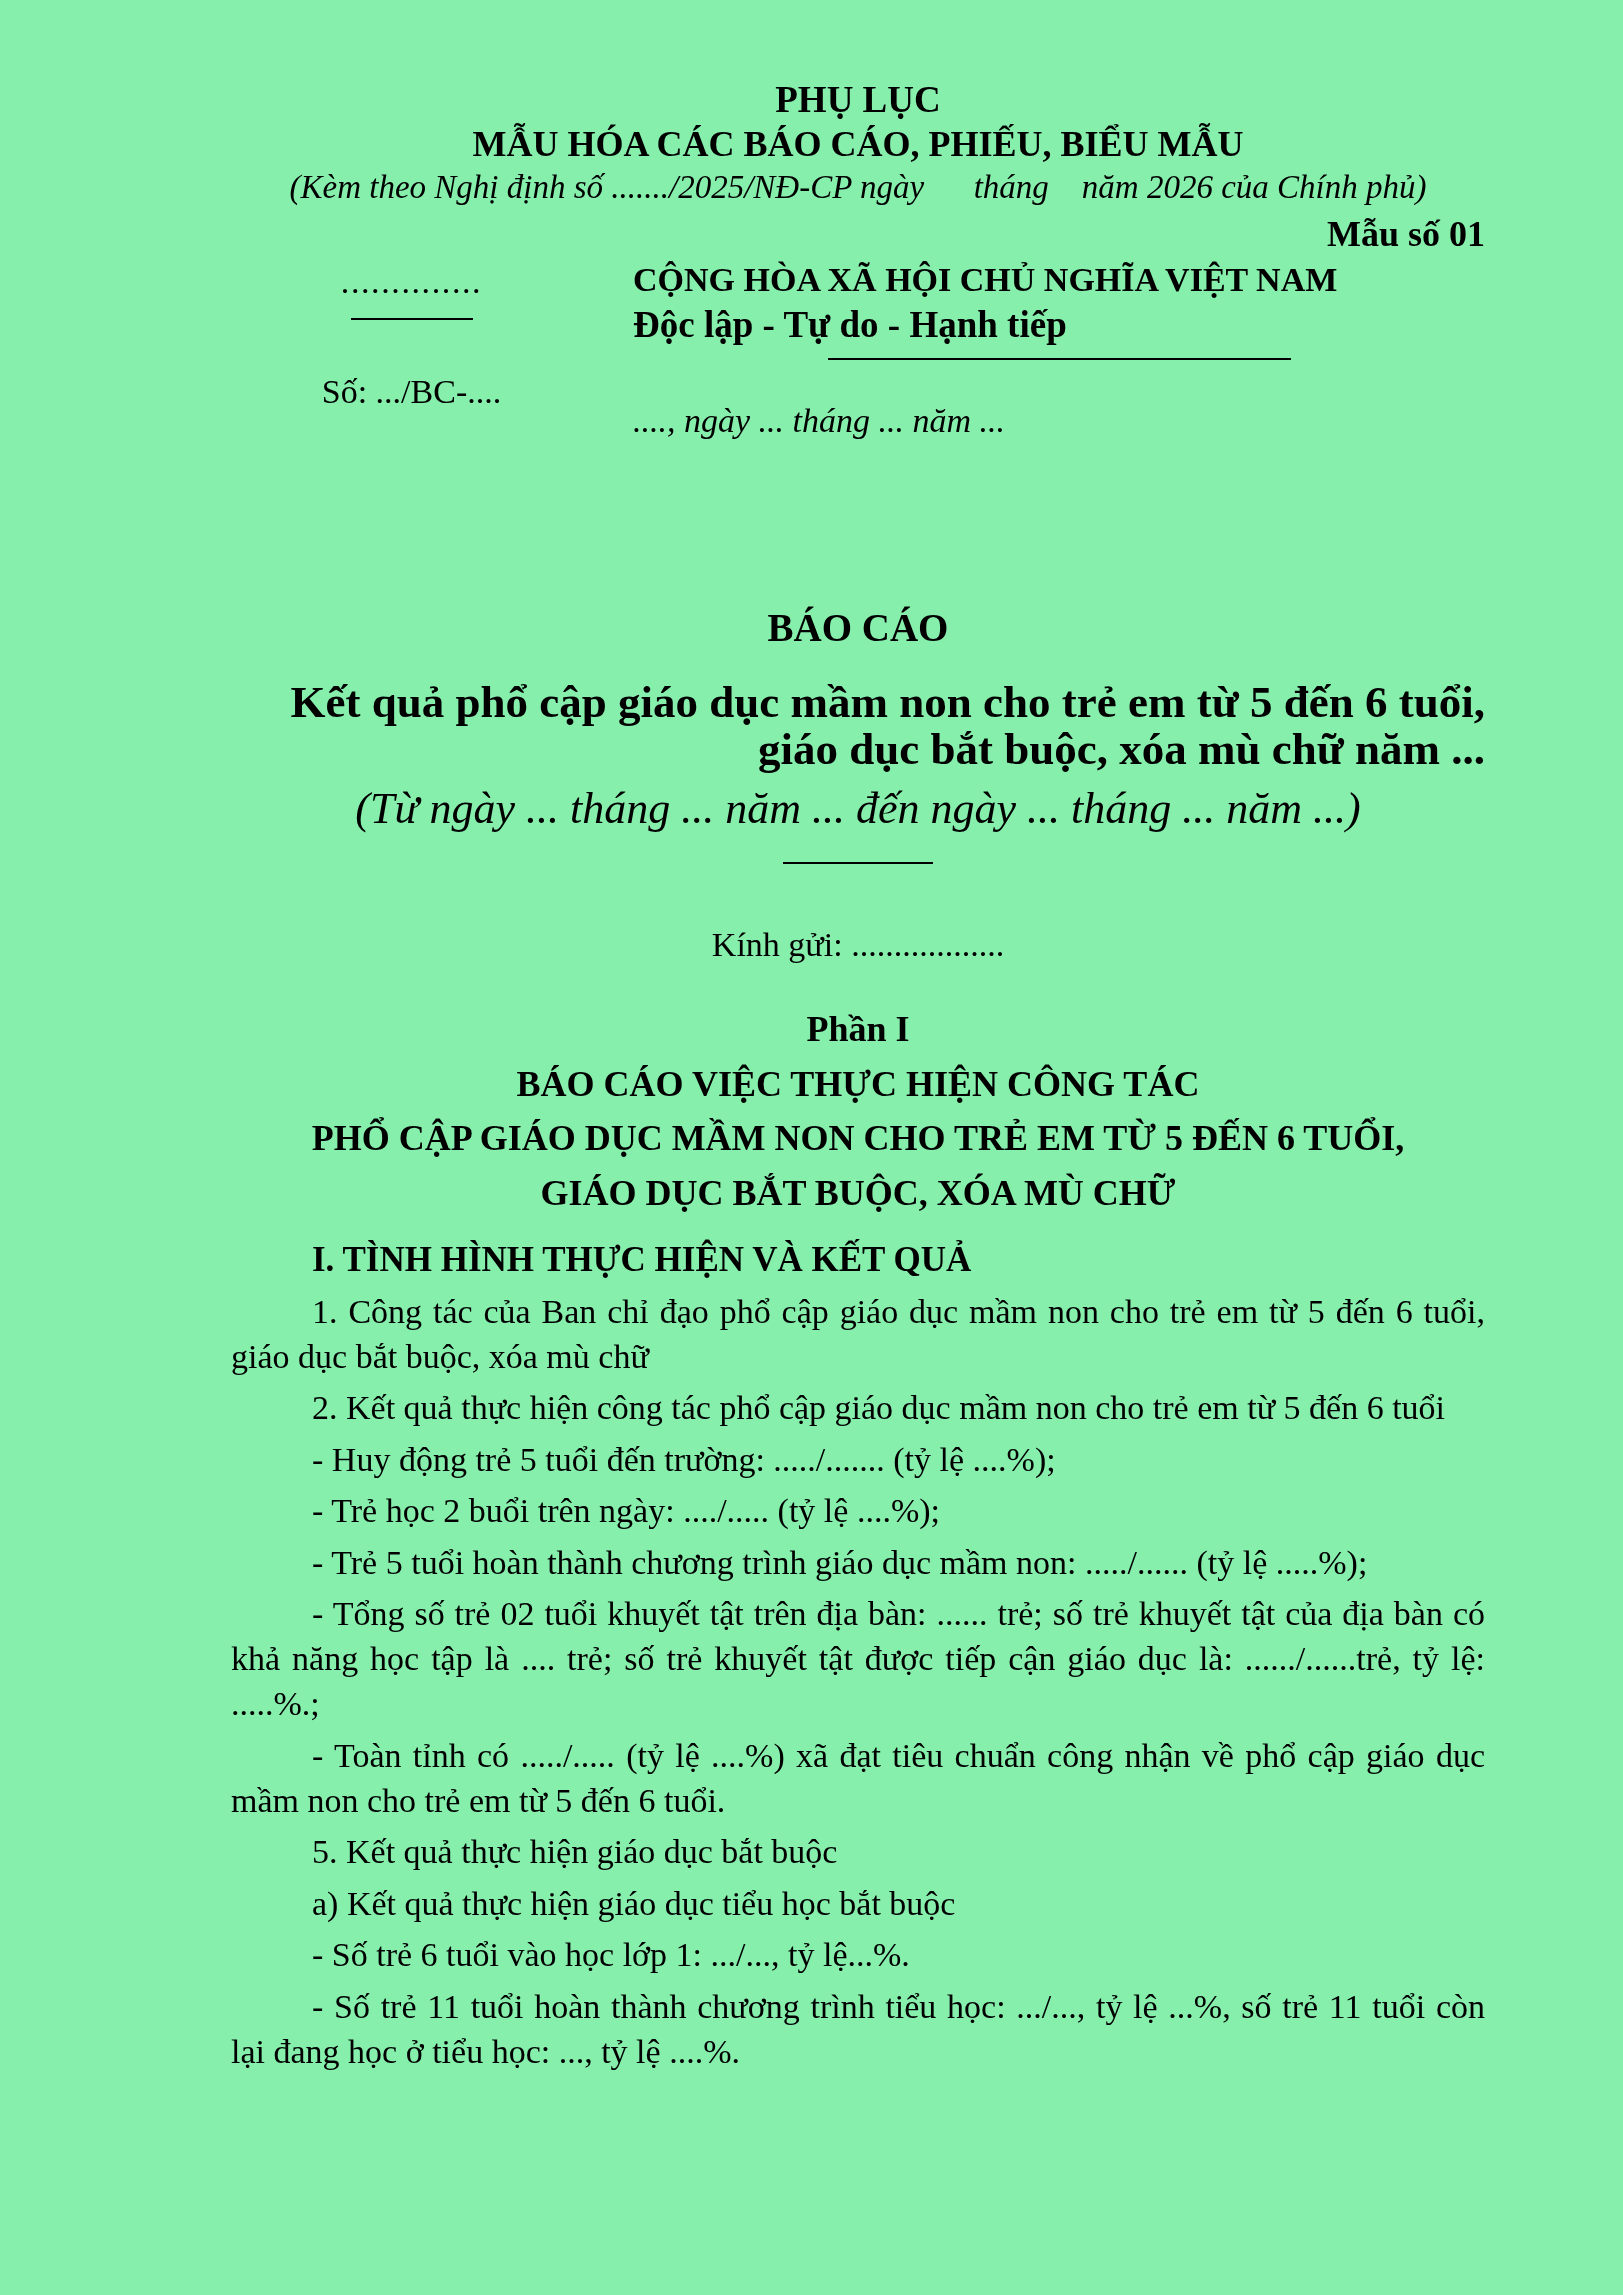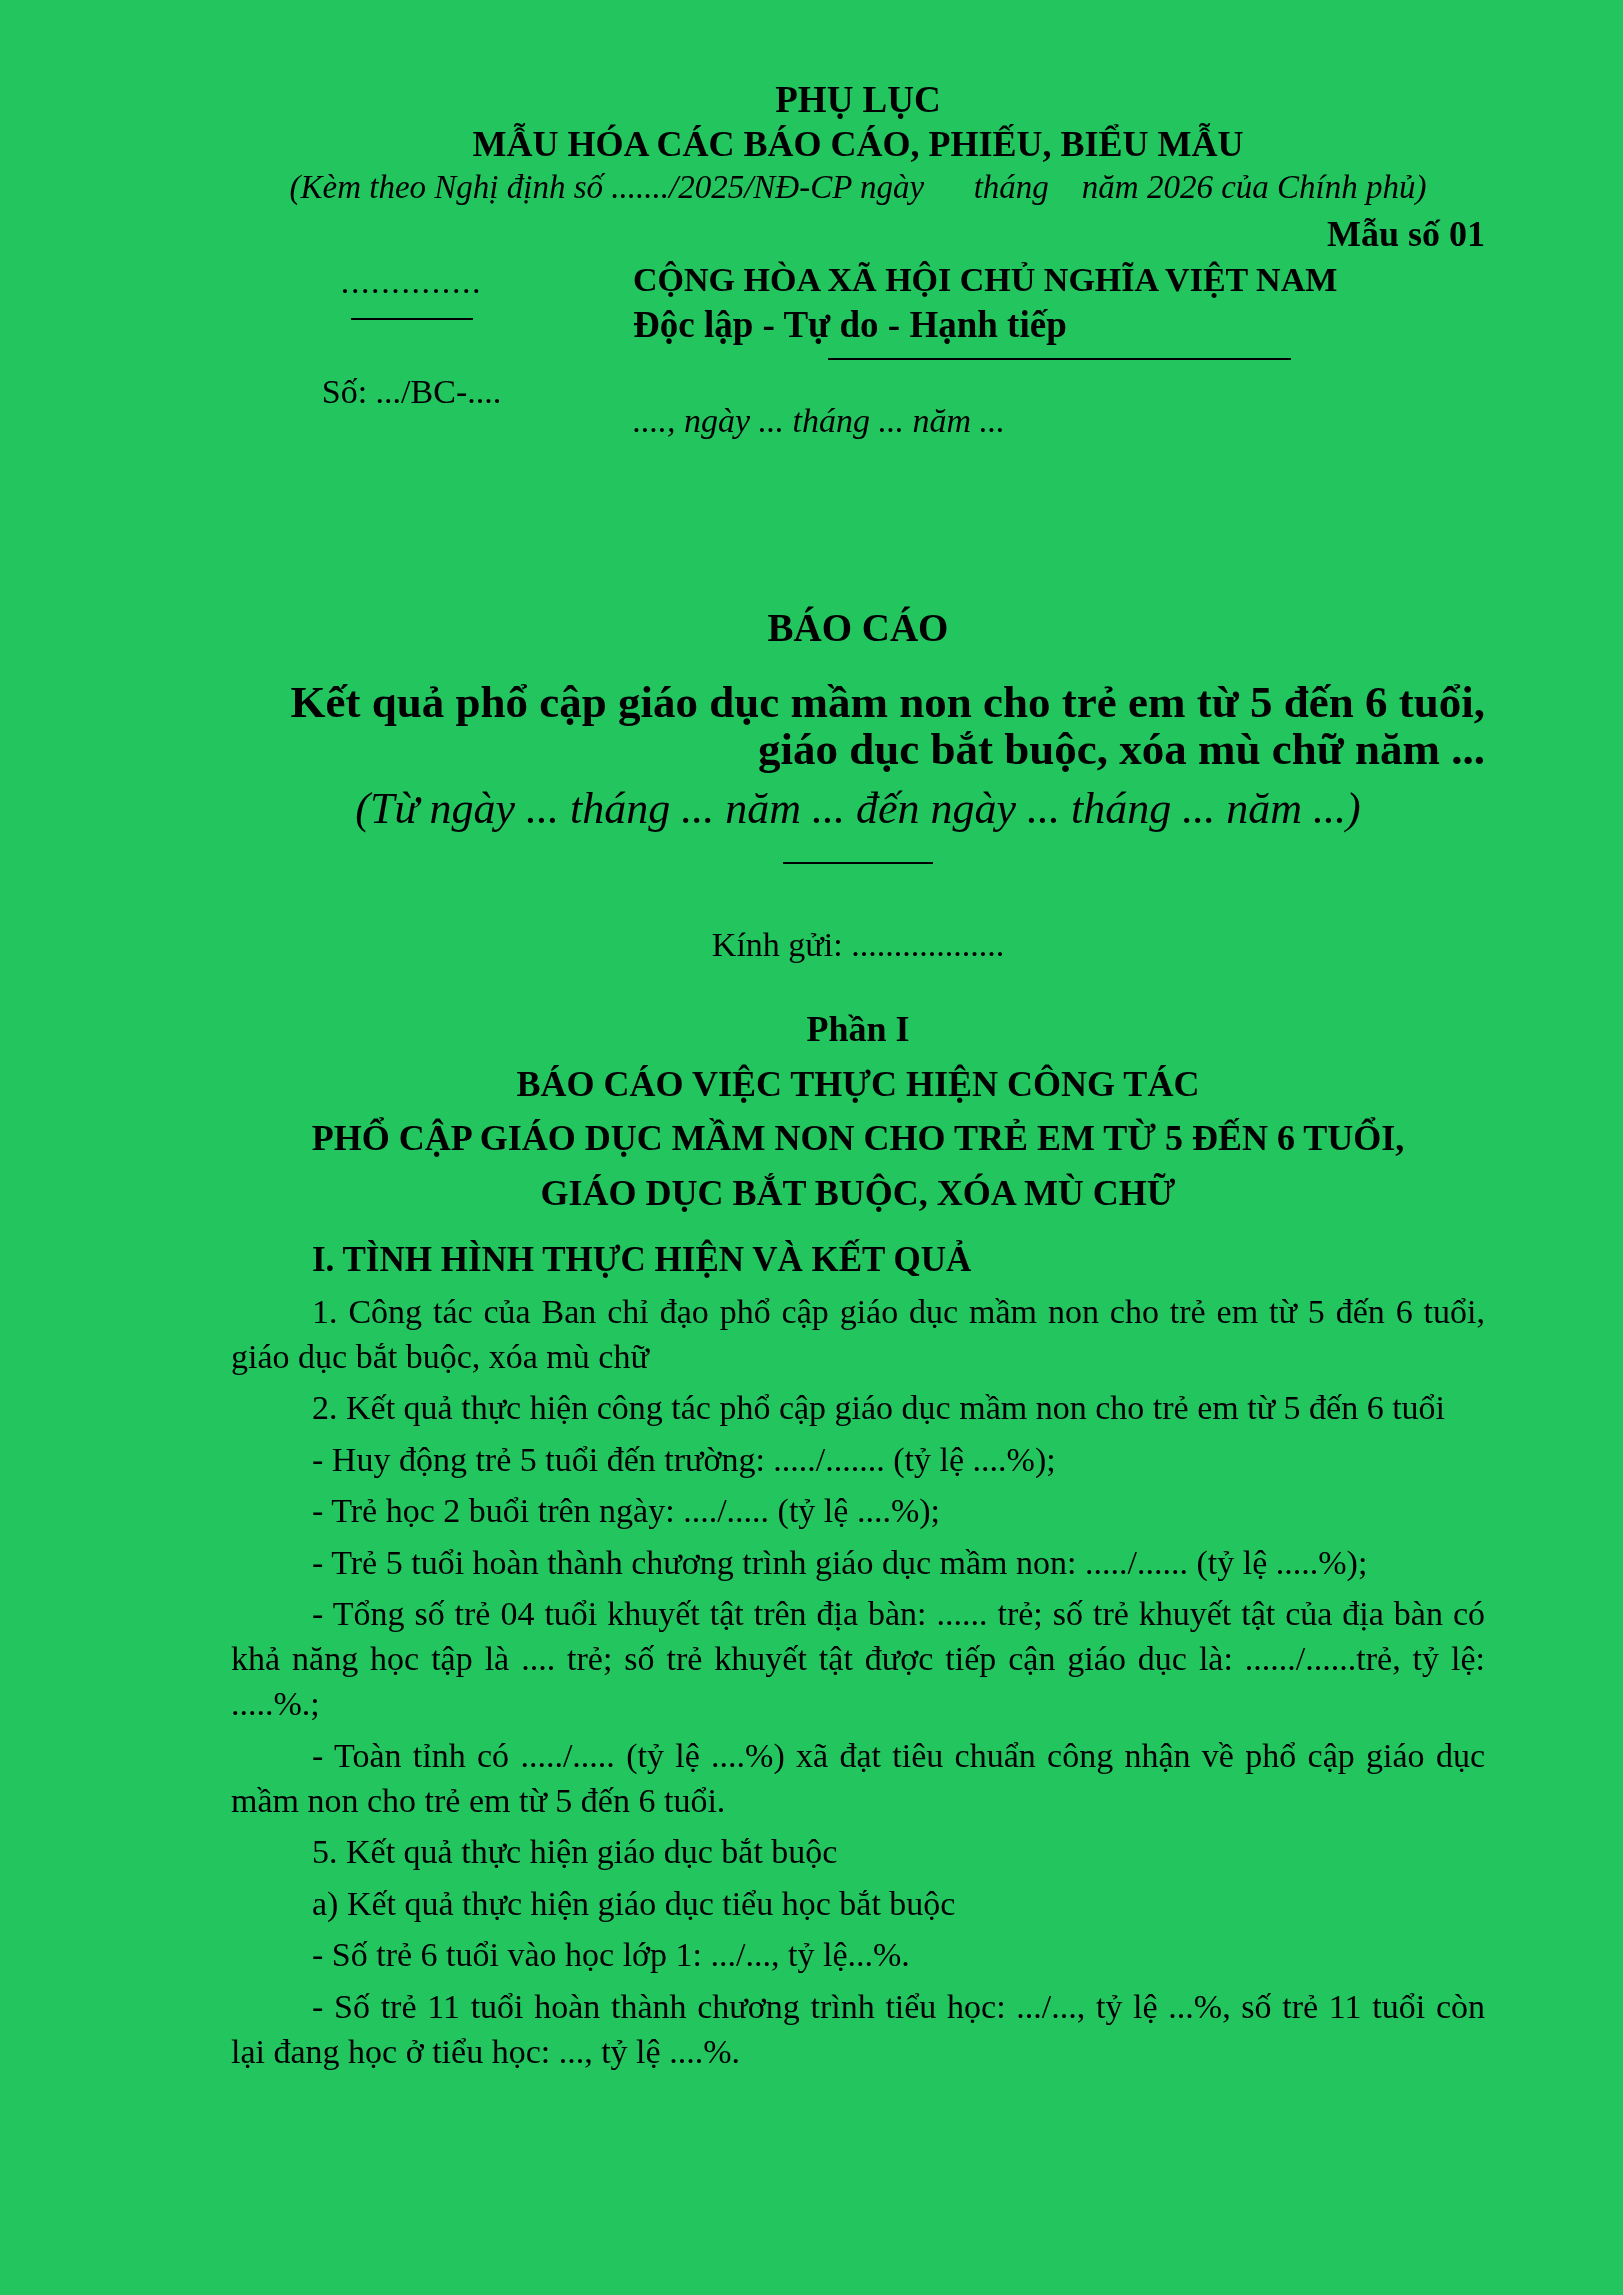--- a/index.html
+++ b/index.html
@@ -6,21 +6,21 @@
     margin: 0;
     padding: 0;
     background: #ffffff;
     color: #000000;
   }
   .page {
     position: relative;
     box-sizing: border-box;
     width: 1623px;
     height: 2295px;
-    background: #22c55e;
+    background: #86efac;
     padding: 77px 138px 49px 231px;
     font-family: "Liberation Serif", "DejaVu Serif", serif;
     font-size: 34px;
     color: #000000;
     overflow: hidden;
   }
 
   
   .hdr-title   { text-align: center; font-weight: bold; font-size: 37px; line-height: 45px; }
   .hdr-sub     { text-align: center; font-weight: bold; font-size: 36px; line-height: 45px; }
@@ -99,21 +99,21 @@
     <div>GIÁO DỤC BẮT BUỘC, XÓA MÙ CHỮ</div>
   </div>
 
   <div class="body">
     <p class="sec-heading">I. TÌNH HÌNH THỰC HIỆN VÀ KẾT QUẢ</p>
     <p>1. Công tác của Ban chỉ đạo phổ cập giáo dục mầm non cho trẻ em từ 5 đến 6 tuổi, giáo dục bắt buộc, xóa mù chữ</p>
     <p>2. Kết quả thực hiện công tác phổ cập giáo dục mầm non cho trẻ em từ 5 đến 6 tuổi</p>
     <p>- Huy động trẻ 5 tuổi đến trường: ...../....... (tỷ lệ ....%);</p>
     <p>- Trẻ học 2 buổi trên ngày: ..../..... (tỷ lệ ....%);</p>
     <p>- Trẻ 5 tuổi hoàn thành chương trình giáo dục mầm non: ...../...... (tỷ lệ .....%);</p>
-    <p>- Tổng số trẻ 04 tuổi khuyết tật trên địa bàn: ...... trẻ; số trẻ khuyết tật của địa bàn có khả năng học tập là .... trẻ; số trẻ khuyết tật được tiếp cận giáo dục là: ....../......trẻ, tỷ lệ: .....%.;</p>
+    <p>- Tổng số trẻ 02 tuổi khuyết tật trên địa bàn: ...... trẻ; số trẻ khuyết tật của địa bàn có khả năng học tập là .... trẻ; số trẻ khuyết tật được tiếp cận giáo dục là: ....../......trẻ, tỷ lệ: .....%.;</p>
     <p>- Toàn tỉnh có ...../..... (tỷ lệ ....%) xã đạt tiêu chuẩn công nhận về phổ cập giáo dục mầm non cho trẻ em từ 5 đến 6 tuổi.</p>
     <p>5. Kết quả thực hiện giáo dục bắt buộc</p>
     <p>a) Kết quả thực hiện giáo dục tiểu học bắt buộc</p>
     <p>- Số trẻ 6 tuổi vào học lớp 1: .../..., tỷ lệ...%.</p>
     <p>- Số trẻ 11 tuổi hoàn thành chương trình tiểu học: .../..., tỷ lệ ...%, số trẻ 11 tuổi còn lại đang học ở tiểu học: ..., tỷ lệ ....%.</p>
   </div>
 
 </div>
 
 

